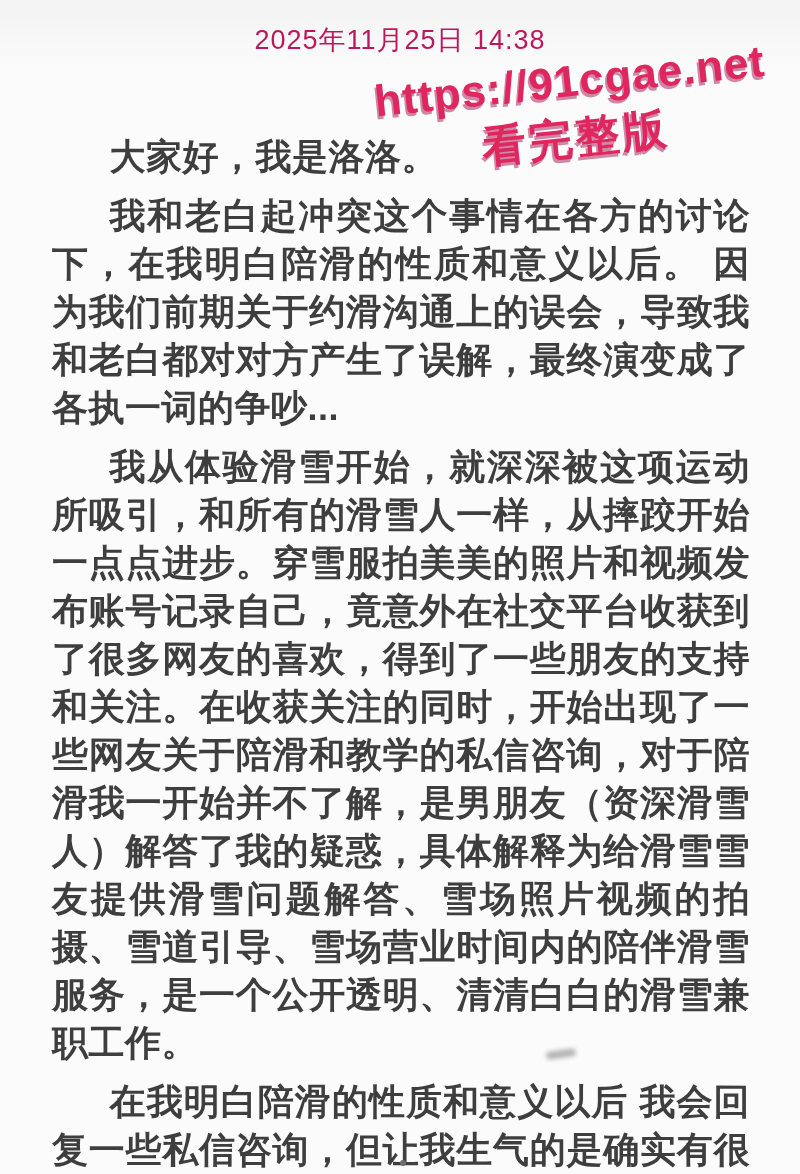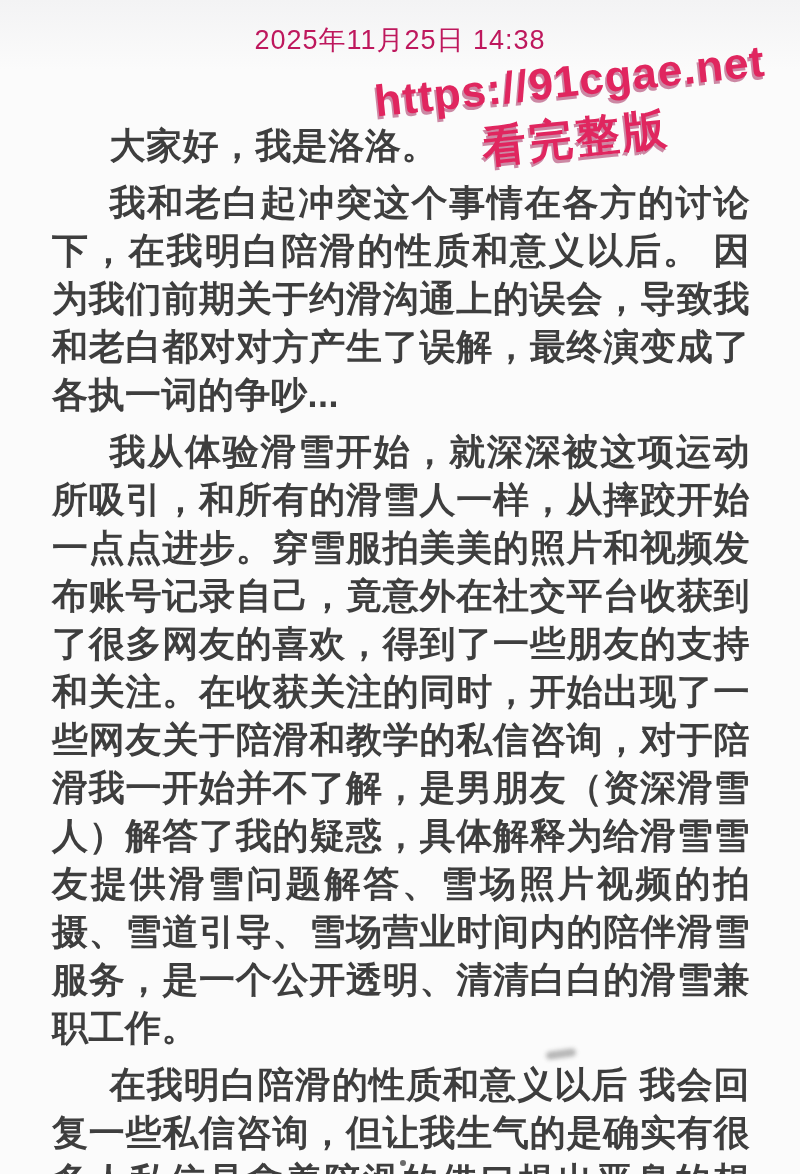--- a/index.html
+++ b/index.html
@@ -51,21 +51,21 @@
     left: 52px;
     width: 698px;
     color: #3e3e3e;
     font-size: 36px;
     line-height: 48px;
     font-weight: 600;
     letter-spacing: 0.5px;
     text-align: justify;
   }
   .content p {
-    margin: 0 0 9px 0;
+    margin: 11px 0 9px 0;
     text-indent: 1.6em;
   }
   .smudge {
     position: absolute;
     top: 1050px;
     left: 546px;
     width: 30px;
     height: 8px;
     border-radius: 4px;
     background: #b6b6b6;

